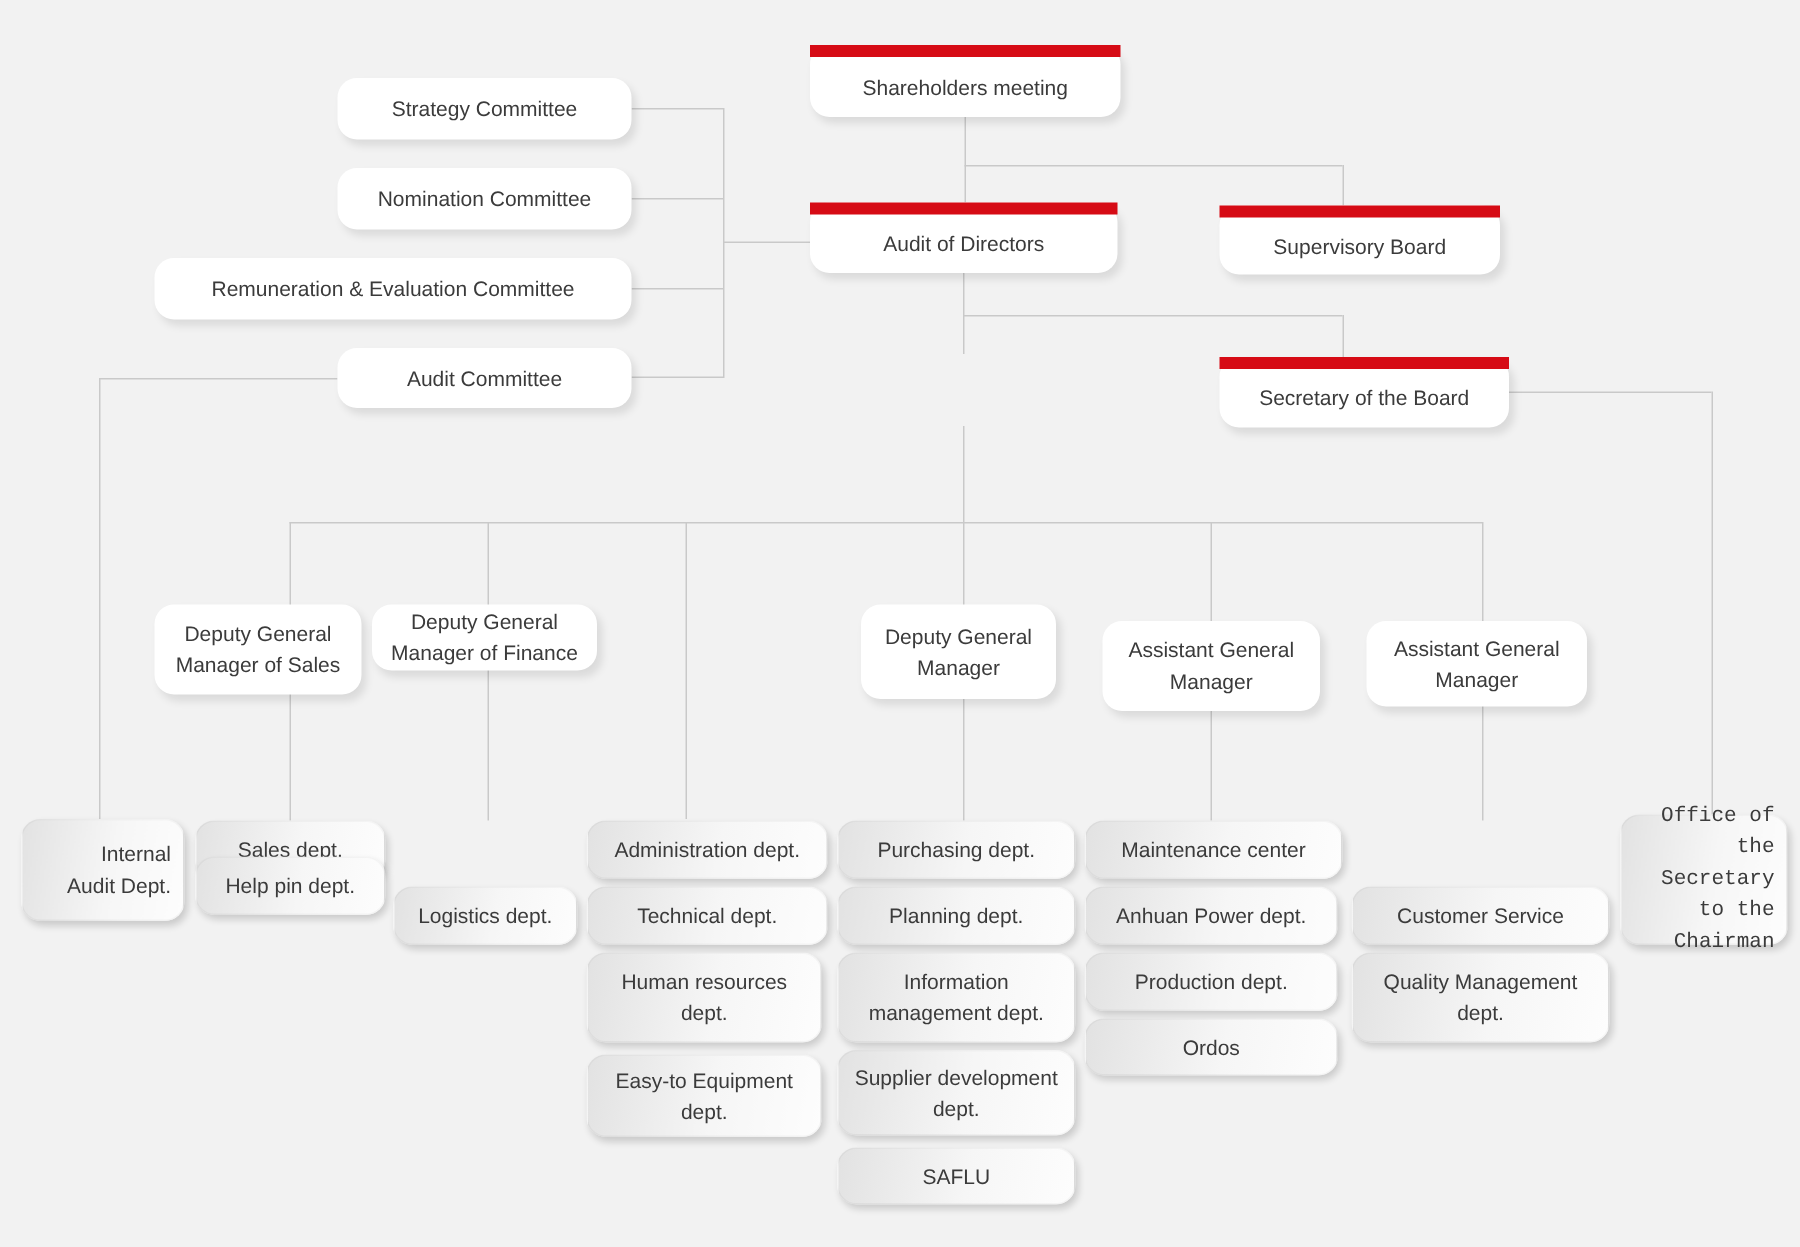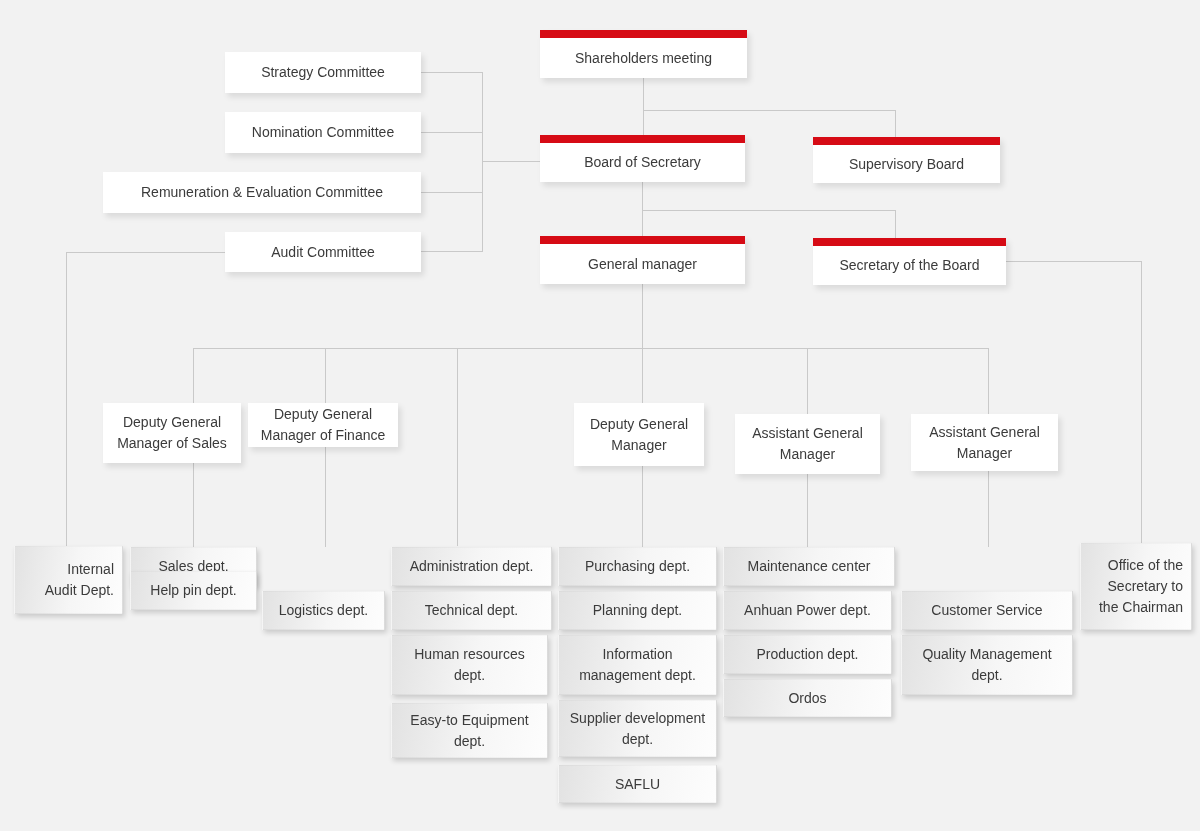--- a/index.html
+++ b/index.html
@@ -16,35 +16,35 @@
     color:var(--text);
   }
   .hline,.vline{position:absolute;background:var(--line);}
   .hline{height:1px;}
   .vline{width:1px;}
   .box{
     position:absolute;background:#fff;
     display:flex;align-items:center;justify-content:center;
     text-align:center;font-size:14px;line-height:1.5;
     box-shadow:3px 4px 6px rgba(0,0,0,.10);
-    box-sizing:border-box;padding:2px 8px;
+    box-sizing:border-box;padding:2px 8px;border-radius:13px;
   }
   .red-top{padding-top:10px;}
   .red-top .bar{
     position:absolute;top:0;left:0;right:0;height:8px;
     background:var(--accent);
   }
   .dept{
     background:linear-gradient(100deg,#e2e2e2 0%,#f6f6f6 55%,#fdfdfd 100%);
     box-shadow:2px 3px 5px rgba(0,0,0,.16);
     border:1px solid rgba(0,0,0,.03);
   }
   .left-align{justify-content:flex-start;text-align:right;}
   .pad20{padding-left:20px;}
-  .pad12{padding-left:12px;}
+  .pad12{padding-left:12px;font-family:Liberation Mono, monospace;}
 </style>
 </head>
 <body>
 
 <div id="canvas">
 
   <div class="vline" style="left:643px;top:78px;height:57px"></div>
   <div class="hline" style="left:643px;top:110px;width:252px"></div>
   <div class="vline" style="left:895px;top:110px;height:27px"></div>
 
@@ -72,29 +72,25 @@
   <div class="vline" style="left:457px;top:348px;height:198px"></div>
   <div class="vline" style="left:807px;top:348px;height:199px"></div>
   <div class="vline" style="left:988px;top:348px;height:199px"></div>
 
   <div class="box red-top" style="left:540px;top:30px;width:207px;height:48px">
     <span class="bar"></span>
     <span>Shareholders meeting</span>
   </div>
   <div class="box red-top" style="left:540px;top:135px;width:205px;height:47px">
     <span class="bar"></span>
-    <span>Board of Secretary</span>
+    <span>Audit of Directors</span>
   </div>
   <div class="box red-top" style="left:813px;top:137px;width:187px;height:46px">
     <span class="bar"></span>
     <span>Supervisory Board</span>
-  </div>
-  <div class="box red-top" style="left:540px;top:236px;width:205px;height:48px">
-    <span class="bar"></span>
-    <span>General manager</span>
   </div>
   <div class="box red-top" style="left:813px;top:238px;width:193px;height:47px">
     <span class="bar"></span>
     <span>Secretary of the Board</span>
   </div>
 
   <div class="box" style="left:225px;top:112px;width:196px;height:41px">
     <span>Nomination Committee</span>
   </div>
   <div class="box" style="left:225px;top:52px;width:196px;height:41px">

